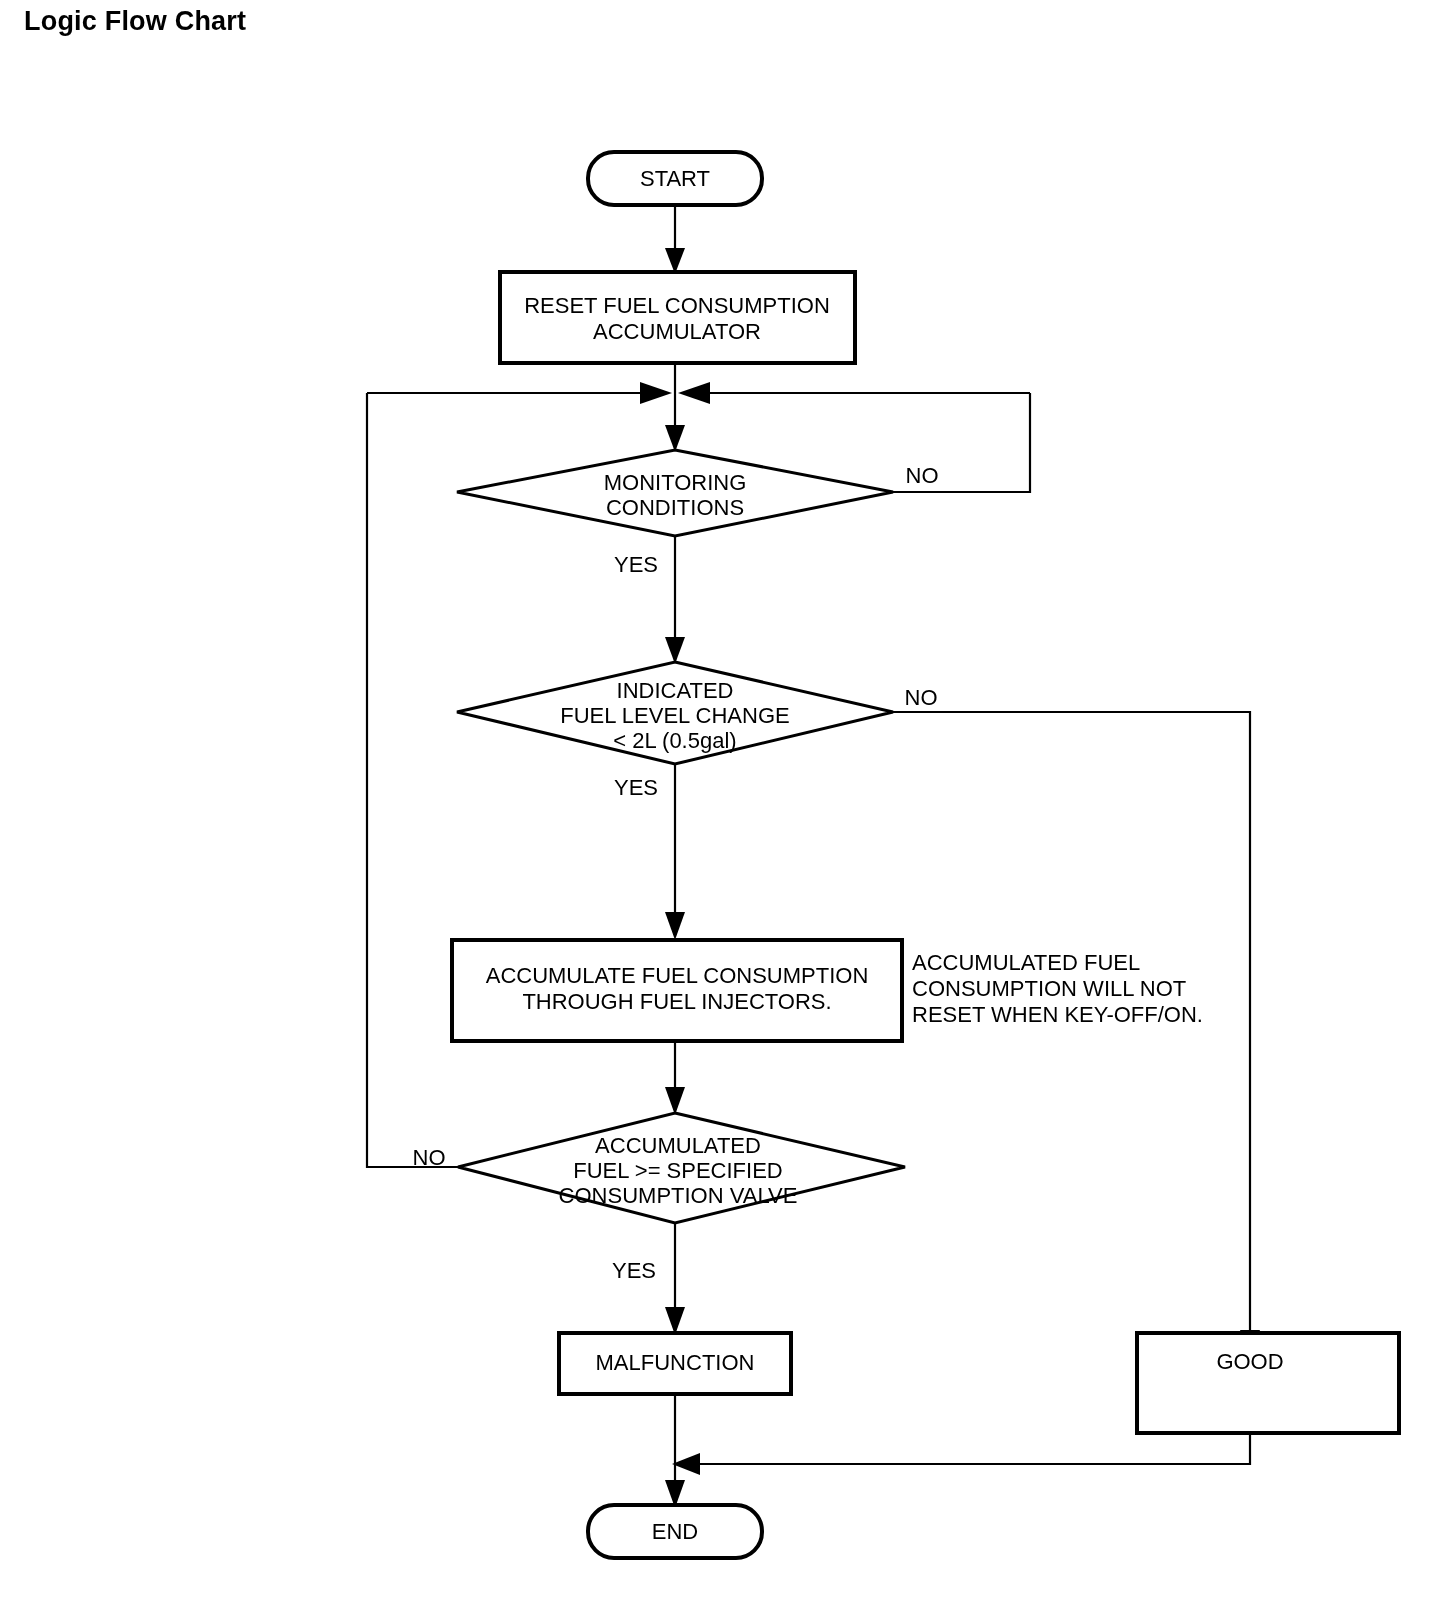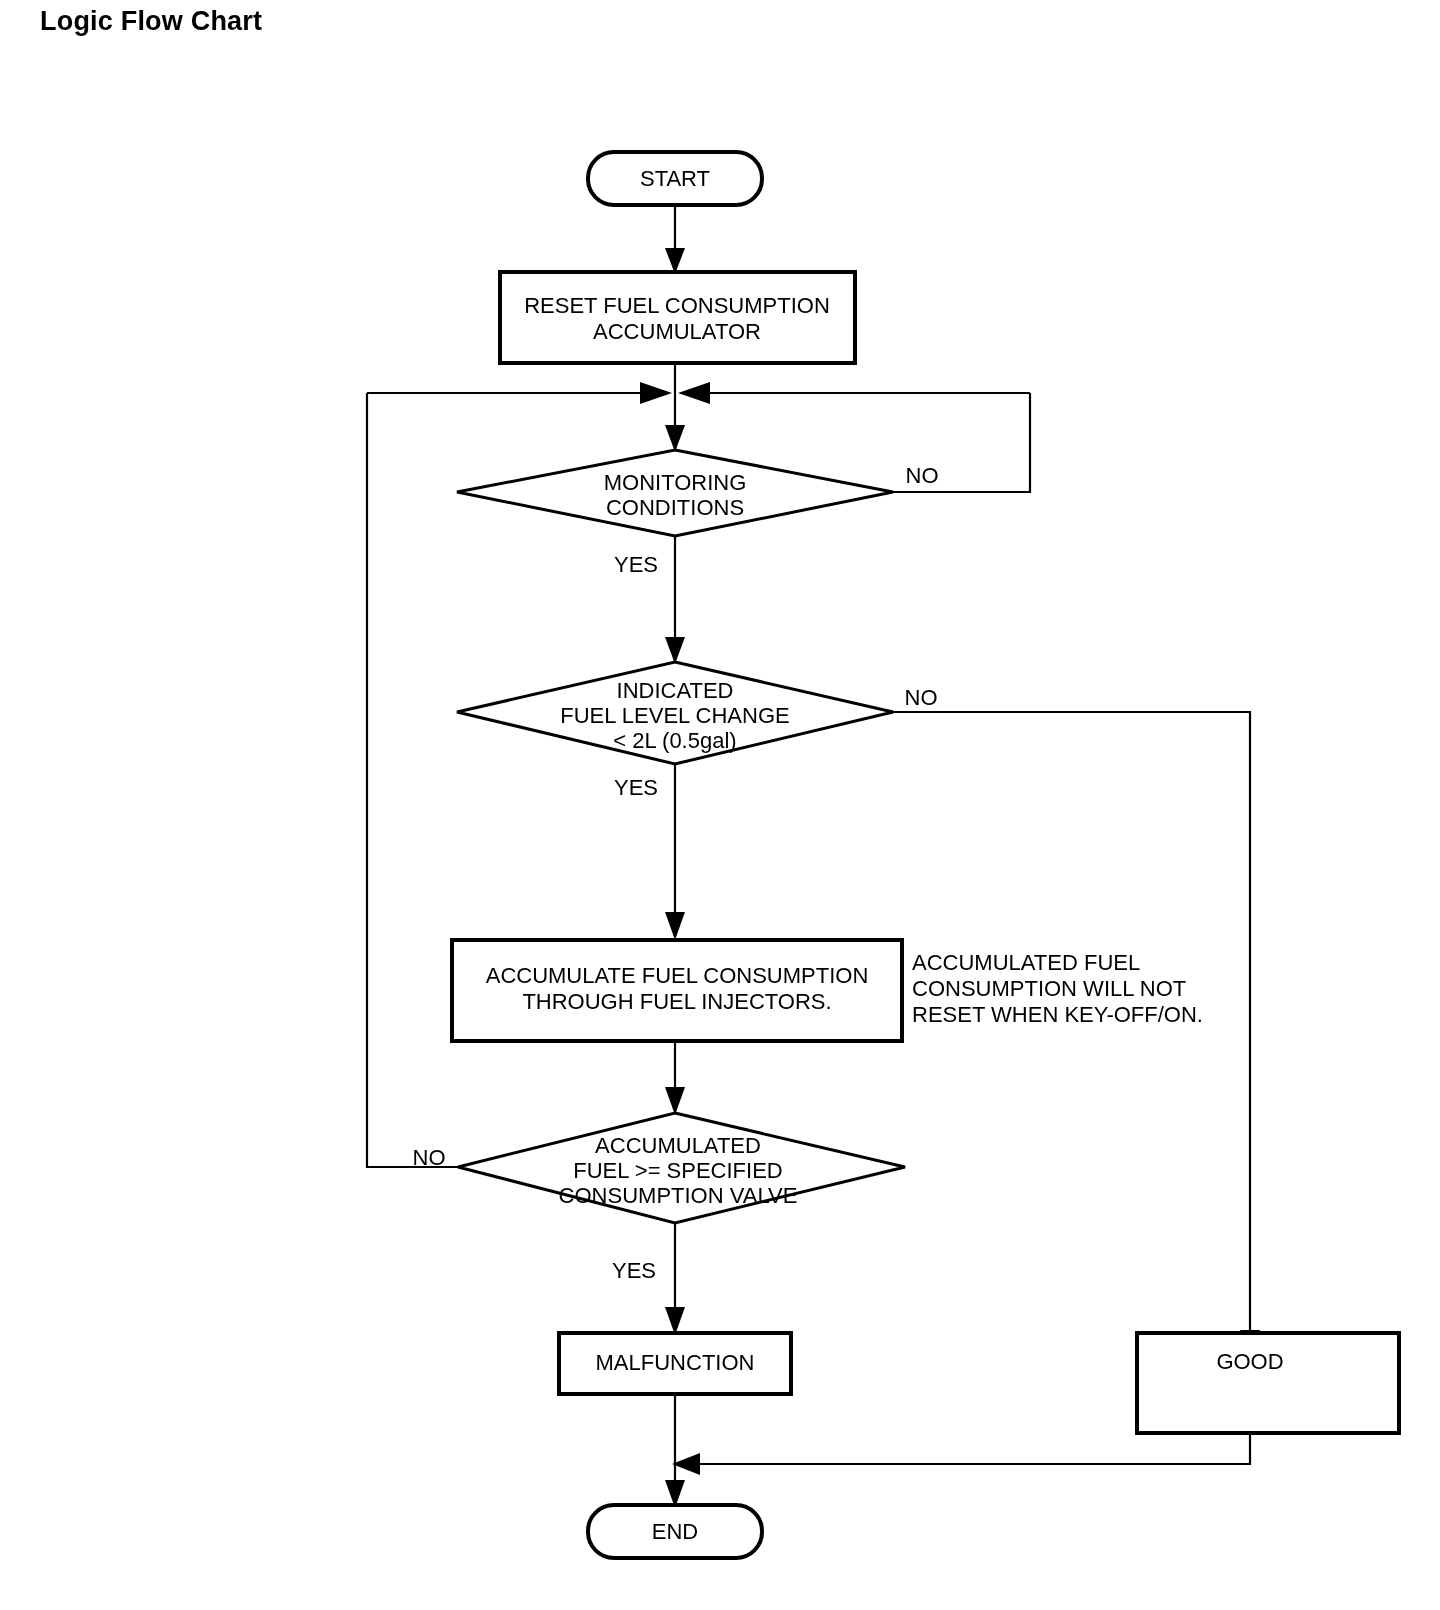--- a/index.html
+++ b/index.html
@@ -17,21 +17,20 @@
   }
   #page-title {
     position: absolute;
     left: 24px;
     top: 6px;
     font-size: 27px;
     font-weight: bold;
     letter-spacing: 0.2px;
     color: #000000;
     white-space: nowrap;
-    margin-left: 16px;
   }
   #flow-canvas {
     position: absolute;
     left: 0;
     top: 0;
     width: 1440px;
     height: 1610px;
     display: block;
   }
   .shape-stroke {

